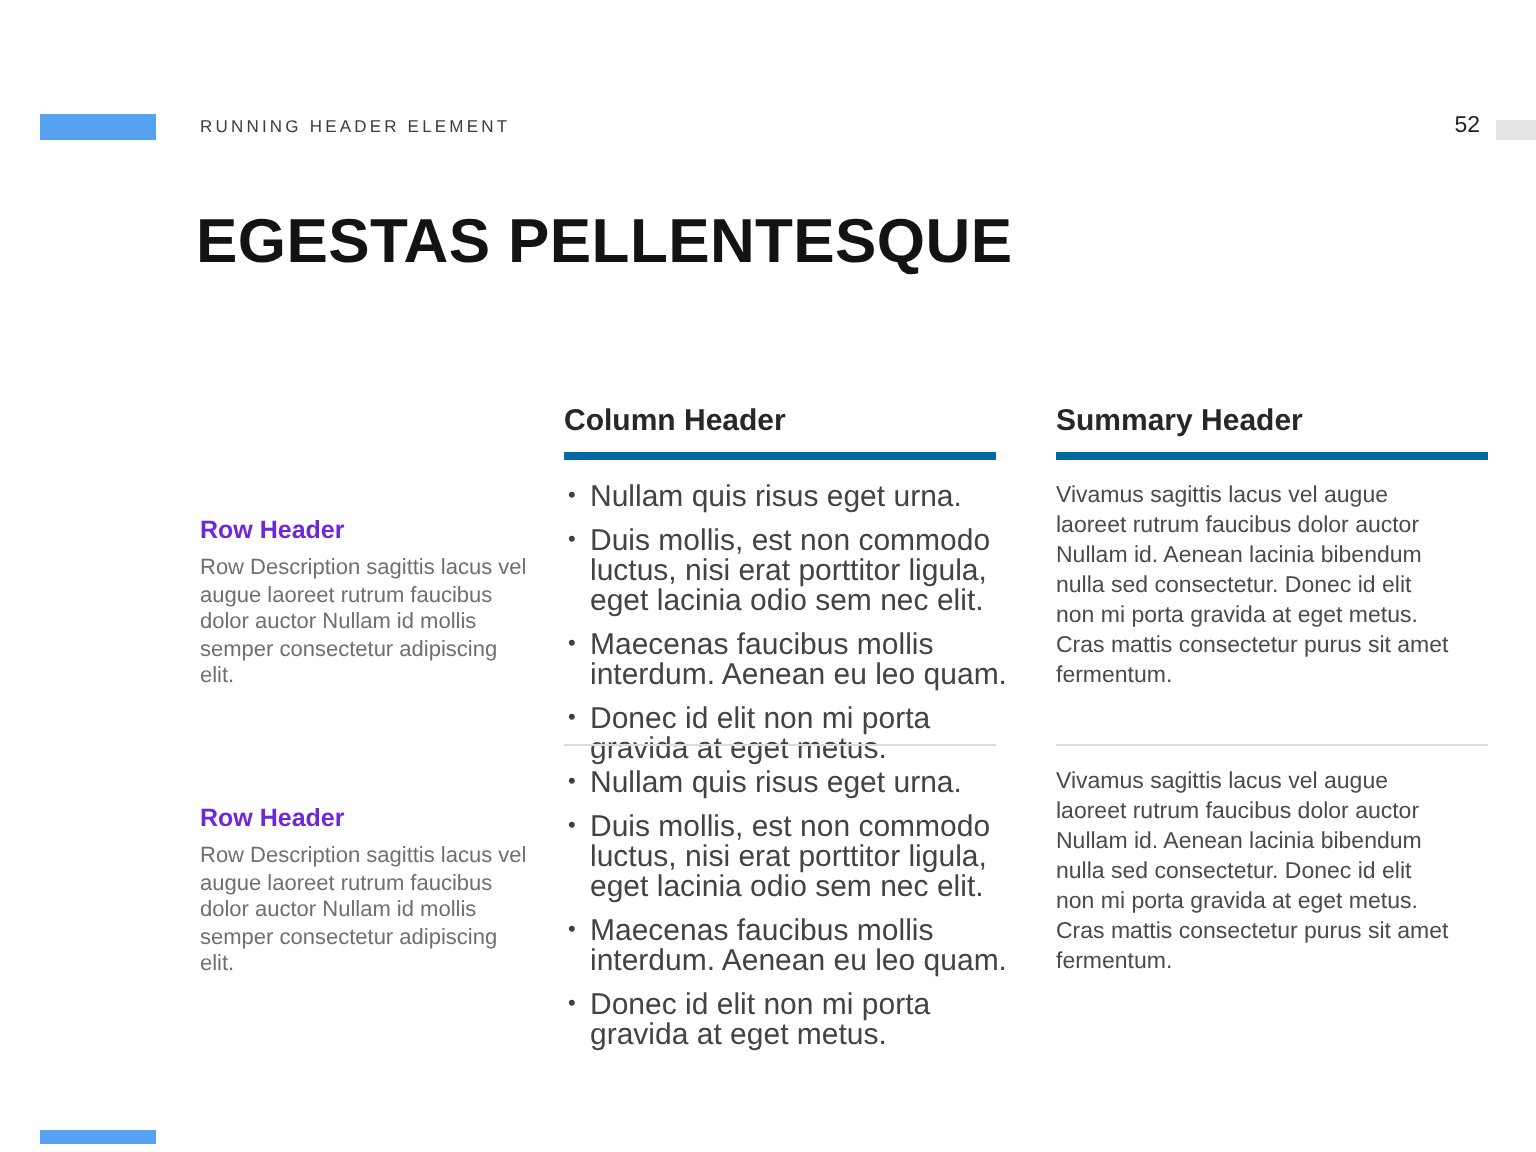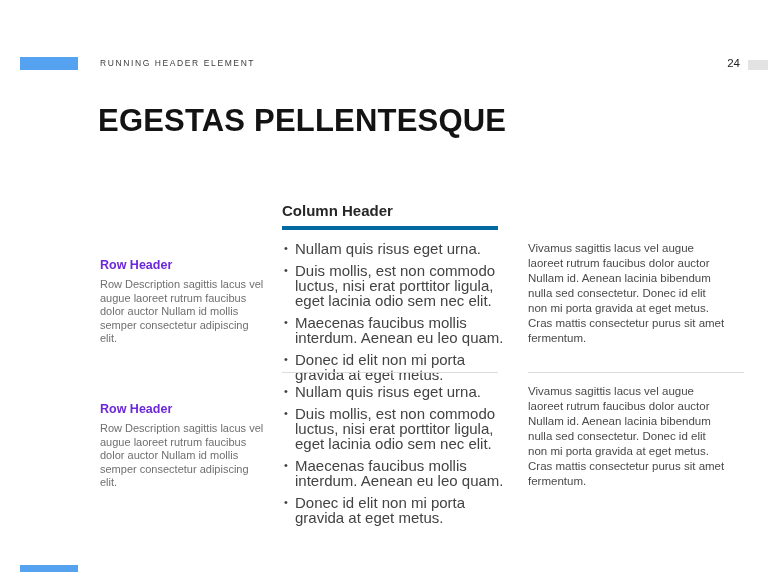--- a/index.html
+++ b/index.html
@@ -76,28 +76,29 @@
 </style>
 </head>
 <body>
 
 <div class="slide">
 
   <div class="accent-bar-top" style="background: rgb(85, 163, 240);"></div>
 
   <div class="running-header">RUNNING HEADER ELEMENT</div>
 
-  <div class="page-number">24</div>
+  <div class="page-number">52</div>
 
   <div class="page-number-bar" style="background: rgb(227, 227, 227);"></div>
 
   <h1 class="slide-title">EGESTAS PELLENTESQUE</h1>
 
   <div class="col-header col-mid">Column Header</div>
 
+  <div class="col-header col-right">Summary Header</div>
 
   <div class="row-head-block r1">
     <div class="row-head-title">Row Header</div>
     <div class="row-head-desc">Row Description sagittis lacus vel augue laoreet rutrum faucibus dolor auctor Nullam id mollis semper consectetur adipiscing elit.</div>
   </div>
 
   <ul class="bullet-list r1">
     <li class="bullet-item">
       <span class="bullet-dot">•</span>
       <span class="bullet-text">Nullam quis risus eget urna.</span>

